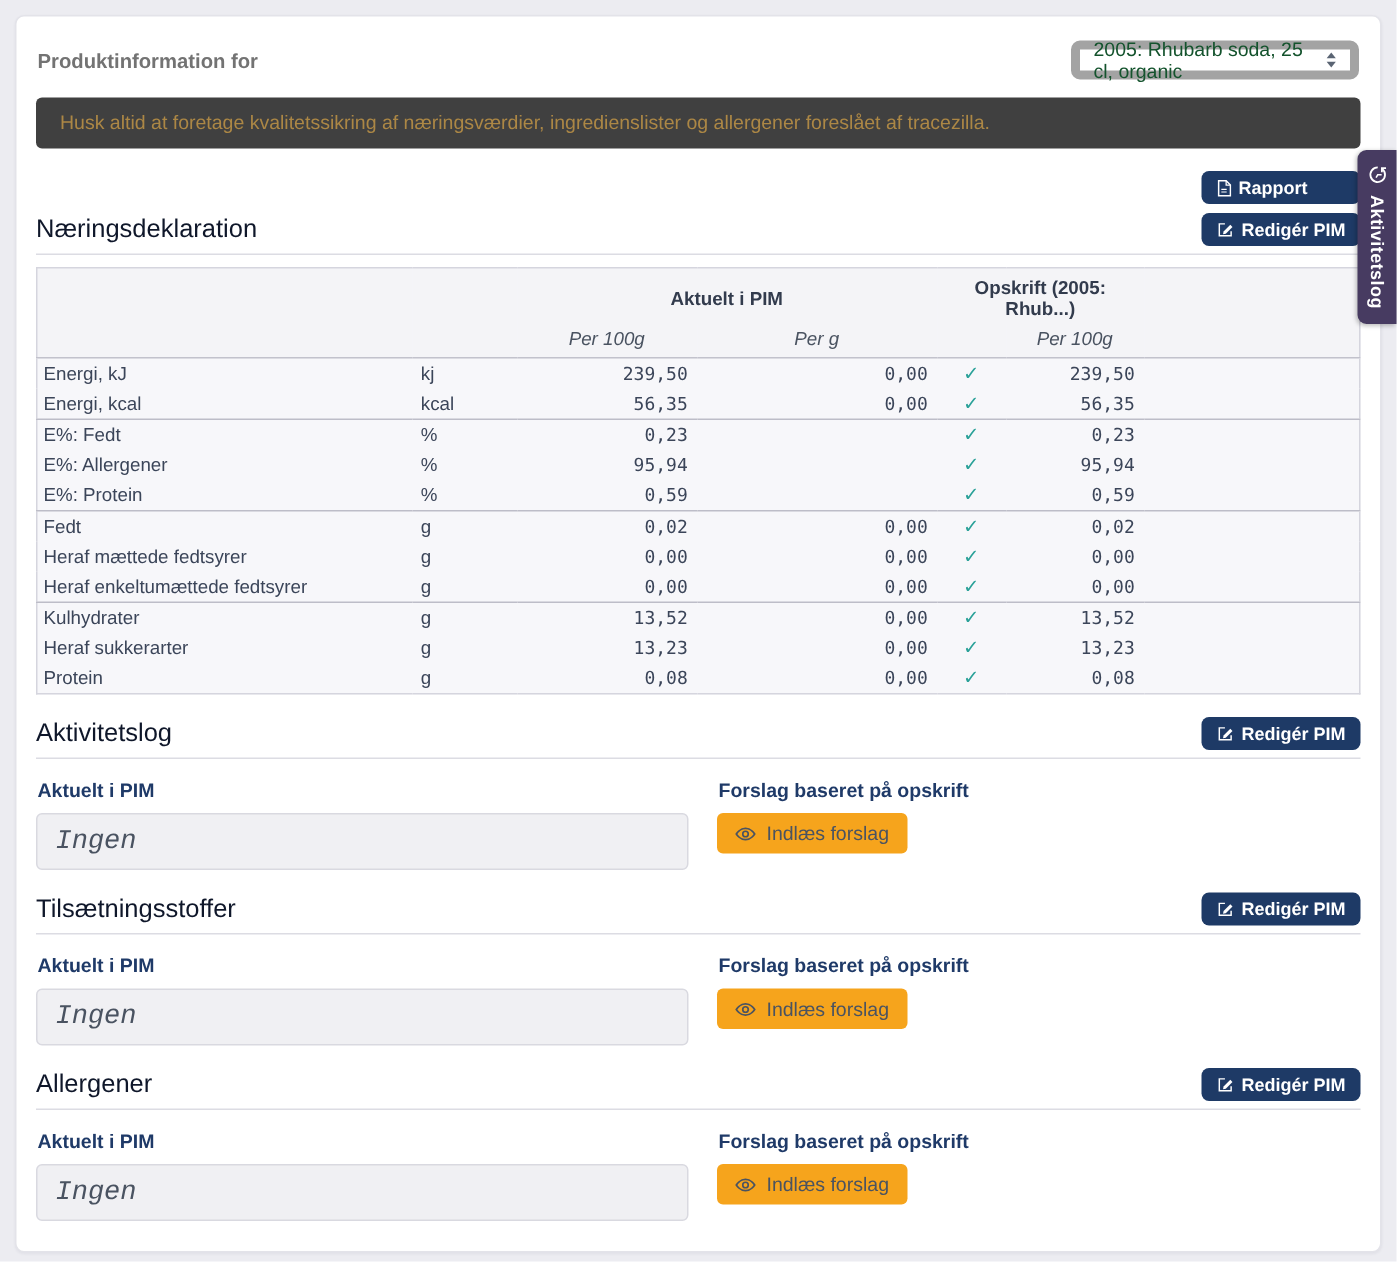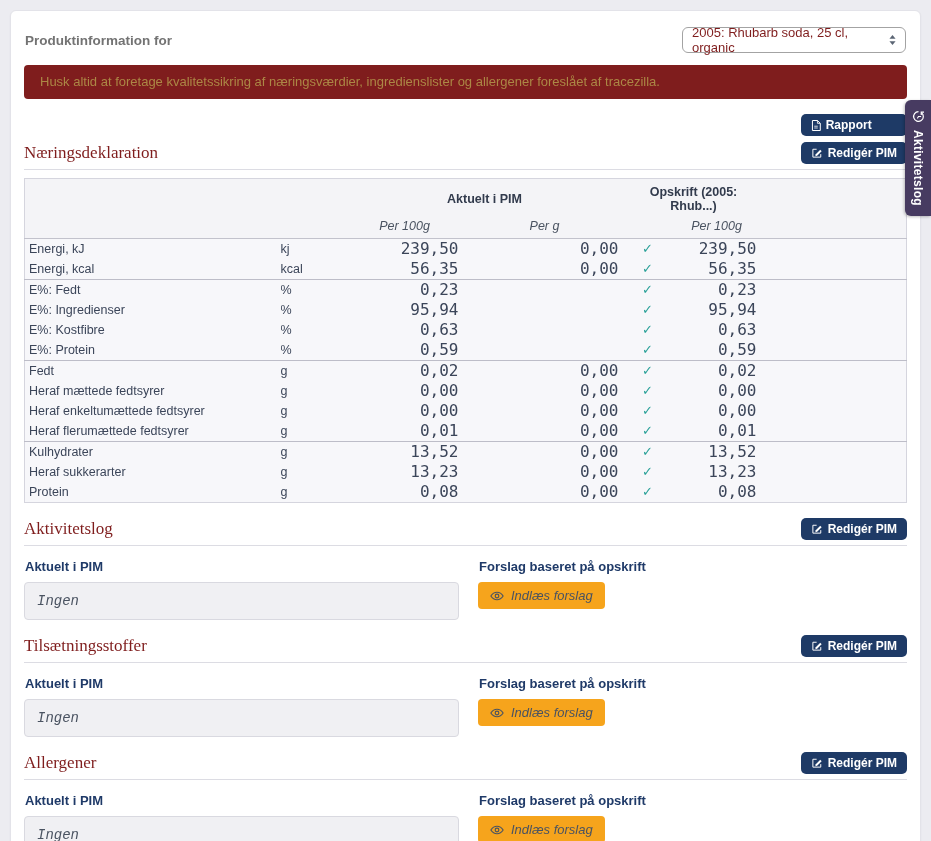--- a/index.html
+++ b/index.html
@@ -22,48 +22,48 @@
     box-shadow: 0 1px 2px rgba(40,40,60,.06);
     padding: 12px 13px 20px 13px;
   }
   
   .card-header {
     display: flex; justify-content: space-between; align-items: center;
     margin: 4px 1px 2px 1px;
   }
   .page-title { color: #737373; font-weight: bold; font-size: 13.5px; }
   .select-box {
-    width: 224px; height: 26px;
-    border: 1px solid #a3a3a3; border-radius: 6px;
+    width: 192px; height: 26px;
+    border: 6px solid #a3a3a3; border-radius: 6px;
     background: #fff;
     display: flex; align-items: center; justify-content: space-between;
     padding: 0 8px 0 9px;
-    color: #7f1d1d; font-size: 13px;
+    color: #14532d; font-size: 13px;
     cursor: pointer;
   }
   .select-box .caret { display: inline-flex; flex-direction: column; gap: 1px; margin-left: 6px; }
   
   .notice {
     margin-top: 12px;
-    background: #7f1d1d;
+    background: #404040;
     color: #ac8745;
     font-size: 13px;
     padding: 10px 16px;
     border-radius: 4px;
     line-height: 14px;
   }
   
   .section-head {
     display: flex; justify-content: space-between; align-items: flex-end;
     border-bottom: 1px solid #dcdce3;
     padding-bottom: 5px;
     margin-top: 15px;
   }
   .section-head h2 {
-    margin: 0; font-size: 17px; font-weight: 400; color: #7f1d1d; line-height: 22px; font-family: Liberation Serif, serif;
+    margin: 0; font-size: 17px; font-weight: 400; color: #0f172a; line-height: 22px;
   }
   .head-btns { display: flex; gap: 6px; flex-direction: column; }
   .btn-navy {
     background: #1e3a66; color: #fff;
     border: none; border-radius: 5px;
     font-family: inherit; font-size: 12px; font-weight: bold;
     padding: 4px 10px;
     display: inline-flex; align-items: center; gap: 5px;
     cursor: pointer; line-height: 14px;
   }
@@ -77,46 +77,46 @@
     font-size: 12.5px;
     color: #3b4559;
   }
   table.nutri th, table.nutri td { padding: 3px 6px; line-height: 14px; }
   table.nutri thead tr.grp th { font-weight: bold; color: #323b4d; text-align: center; padding-top: 6px; }
   table.nutri thead tr.sub th { font-weight: normal; font-style: italic; color: #4a5361; text-align: center; padding-bottom: 5px; }
   table.nutri thead { border-bottom: 1px solid #c2c2cc; background: #f4f4f7; }
   table.nutri tr.group-start td { border-top: 1px solid #bdbdc8; }
   table.nutri td.lbl { padding-left: 4px; }
   table.nutri td.unit { text-align: left; }
-  .num { font-family: "DejaVu Sans Mono", monospace; font-size: 16px; text-align: right; }
+  .num { font-family: "DejaVu Sans Mono", monospace; font-size: 12px; text-align: right; }
   td.status { text-align: center; }
   .ok { color: #2aa198; font-size: 13px; }
   .bad { color: #e07d7d; font-size: 14px; line-height: 12px; }
   
   .cols { display: flex; margin-top: 2px; }
   .col-left { width: 435px; }
   .col-right { margin-left: 19px; }
   .field-label { color: #1f3a68; font-weight: bold; font-size: 13px; margin: 11px 0 8px 1px; }
   .empty-box {
     width: 435px; height: 38px;
     background: #f0f0f3;
     border: 1px solid #d9d9e0;
     border-radius: 4px;
     display: flex; align-items: center;
     padding: 0 12px;
   }
   .empty-text {
     font-family: "Liberation Mono", monospace;
-    font-style: italic; font-size: 14px; color: #4a5361;
+    font-style: italic; font-size: 18px; color: #4a5361;
   }
   .btn-orange {
     background: #f6a41c;
     border: none; border-radius: 4px;
     color: #4a5361; font-family: inherit;
-    font-style: italic; font-size: 13px;
+    font-size: 13px;
     padding: 6px 12px;
     display: inline-flex; align-items: center; gap: 7px;
     cursor: pointer; line-height: 15px;
   }
   .pim-section { margin-top: 6px; }
   
   .activity-tab {
     position: fixed;
     top: 100px; right: 0;
     background: #473b61;
@@ -227,35 +227,26 @@
         <tr class="group-start">
           <td class="lbl">E%: Fedt</td>
           <td class="unit">%</td>
           <td class="num">0,23</td>
           <td class="num"></td>
           <td class="status"><span class="ok">✓</span></td>
           <td class="num">0,23</td>
           <td></td>
         </tr>
         <tr>
-          <td class="lbl">E%: Ingredienser</td>
+          <td class="lbl">E%: Allergener</td>
           <td class="unit">%</td>
           <td class="num">95,94</td>
           <td class="num"></td>
           <td class="status"><span class="ok">✓</span></td>
           <td class="num">95,94</td>
-          <td></td>
-        </tr>
-        <tr>
-          <td class="lbl">E%: Kostfibre</td>
-          <td class="unit">%</td>
-          <td class="num">0,63</td>
-          <td class="num"></td>
-          <td class="status"><span class="ok">✓</span></td>
-          <td class="num">0,63</td>
           <td></td>
         </tr>
         <tr>
           <td class="lbl">E%: Protein</td>
           <td class="unit">%</td>
           <td class="num">0,59</td>
           <td class="num"></td>
           <td class="status"><span class="ok">✓</span></td>
           <td class="num">0,59</td>
           <td></td>
@@ -278,29 +269,20 @@
           <td class="num">0,00</td>
           <td></td>
         </tr>
         <tr>
           <td class="lbl">Heraf enkeltumættede fedtsyrer</td>
           <td class="unit">g</td>
           <td class="num">0,00</td>
           <td class="num">0,00</td>
           <td class="status"><span class="ok">✓</span></td>
           <td class="num">0,00</td>
-          <td></td>
-        </tr>
-        <tr>
-          <td class="lbl">Heraf flerumættede fedtsyrer</td>
-          <td class="unit">g</td>
-          <td class="num">0,01</td>
-          <td class="num">0,00</td>
-          <td class="status"><span class="ok">✓</span></td>
-          <td class="num">0,01</td>
           <td></td>
         </tr>
         <tr class="group-start">
           <td class="lbl">Kulhydrater</td>
           <td class="unit">g</td>
           <td class="num">13,52</td>
           <td class="num">0,00</td>
           <td class="status"><span class="ok">✓</span></td>
           <td class="num">13,52</td>
           <td></td>

